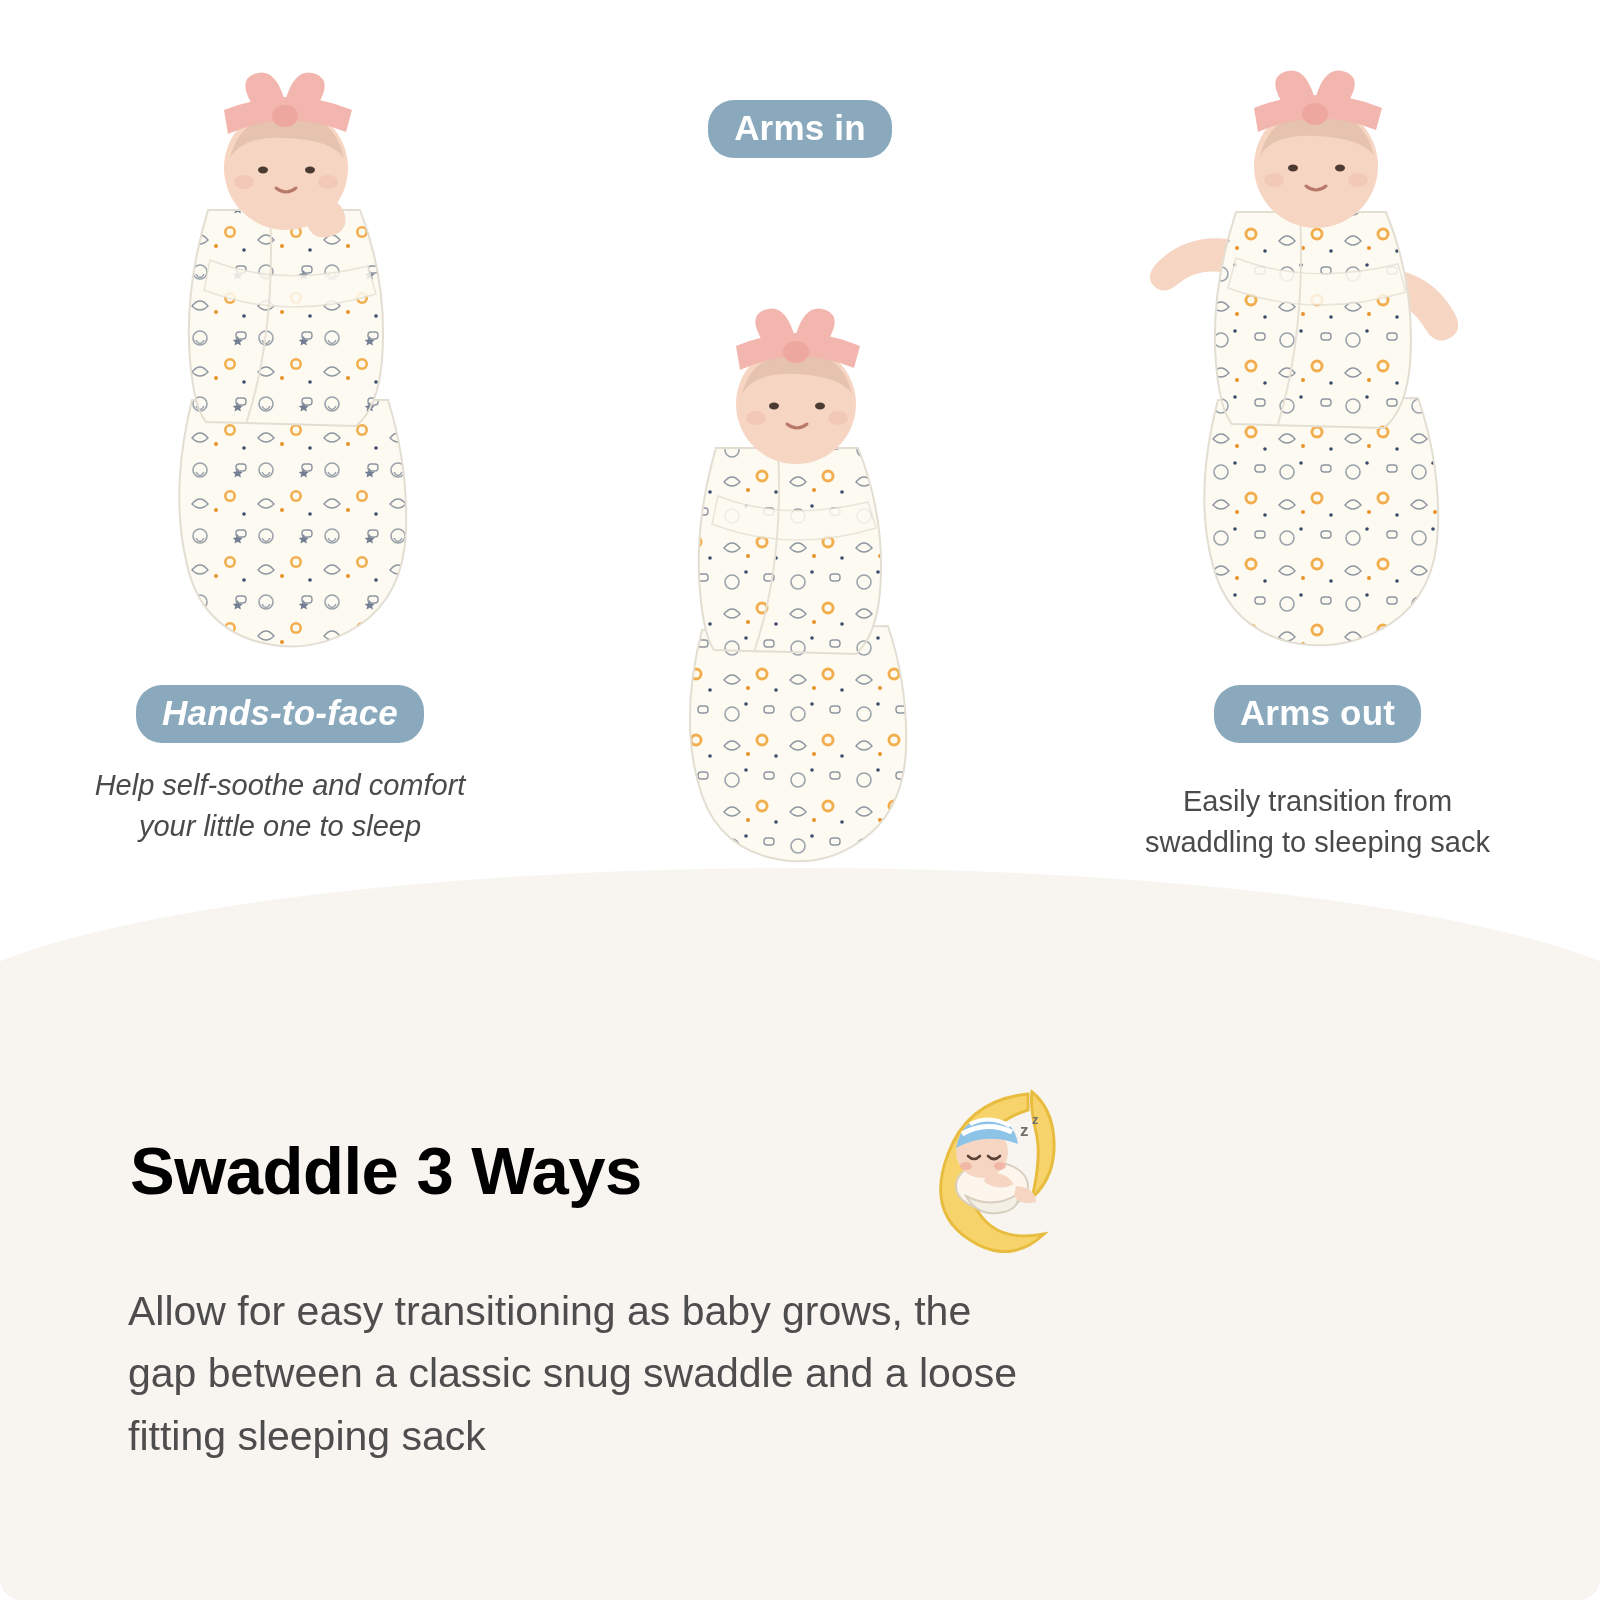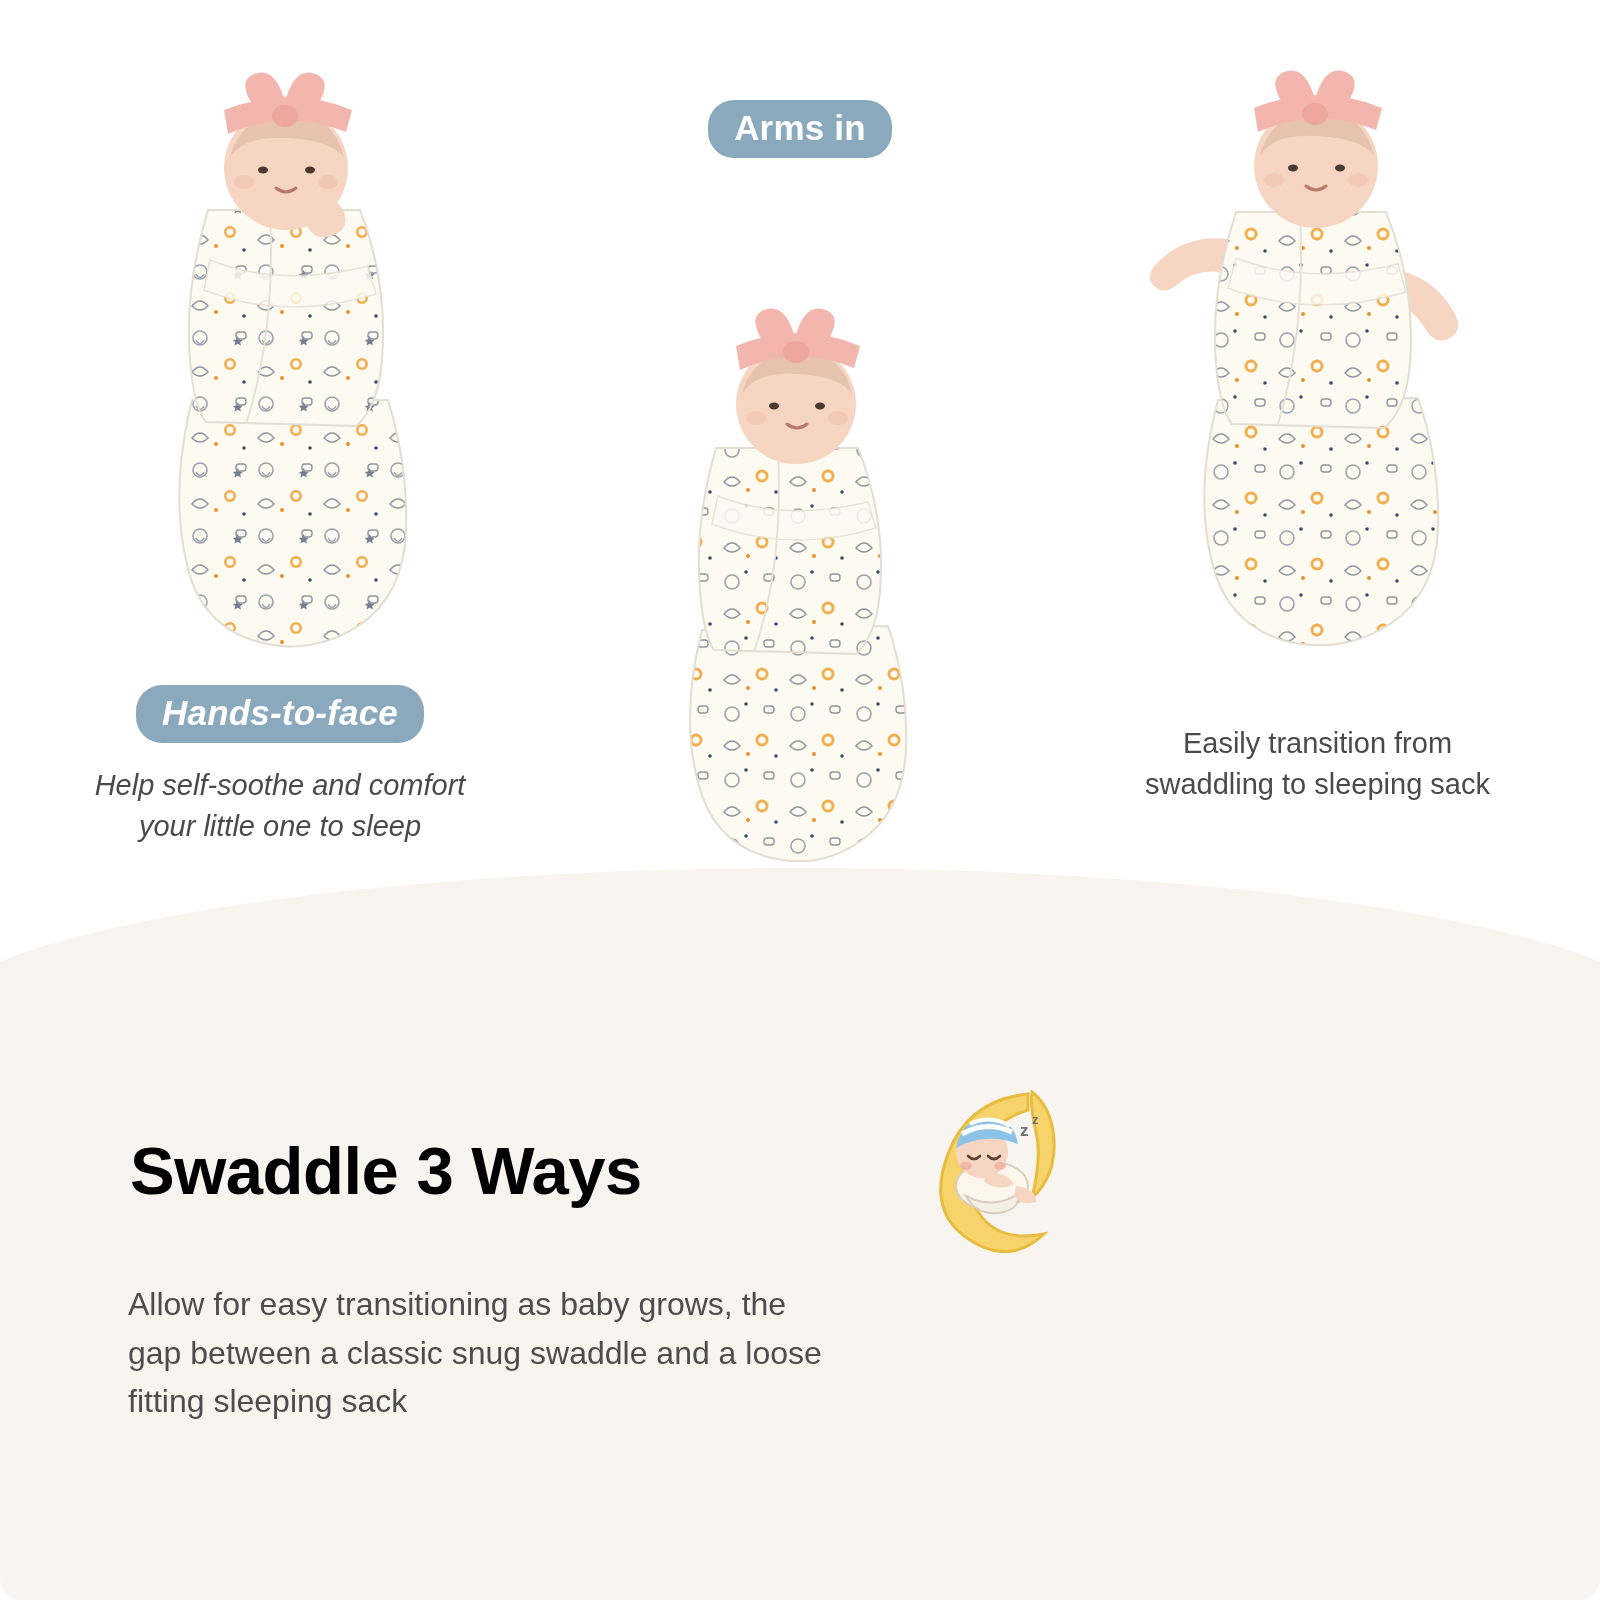--- a/index.html
+++ b/index.html
@@ -116,21 +116,21 @@
     top: 1078px;
     width: 160px;
     height: 175px;
   }
 
   .body-text {
     position: absolute;
     left: 128px;
     top: 1280px;
     width: 1350px;
-    font-size: 32px;
+    font-size: 41px;
     line-height: 1.52;
     color: #4d4d4d;
     white-space: pre-line;
   }
 </style>
 </head>
 <body>
 
 <div id="page">
 
@@ -256,20 +256,21 @@
       <div class="badge">Arms in</div>
     </div>
 
     <div class="left-text-block">
       <div class="badge">Hands-to-face</div>
       <div class="caption">Help self-soothe and comfort
 your little one to sleep</div>
     </div>
 
     <div class="right-text-block">
+      <div class="badge">Arms out</div>
       <div class="caption">Easily transition from
 swaddling to sleeping sack</div>
     </div>
 
   </div>
 
   <div class="headline">Swaddle 3 Ways</div>
 
   <div class="moon-badge">
     <svg width="160" height="175" viewBox="0 0 160 175">

